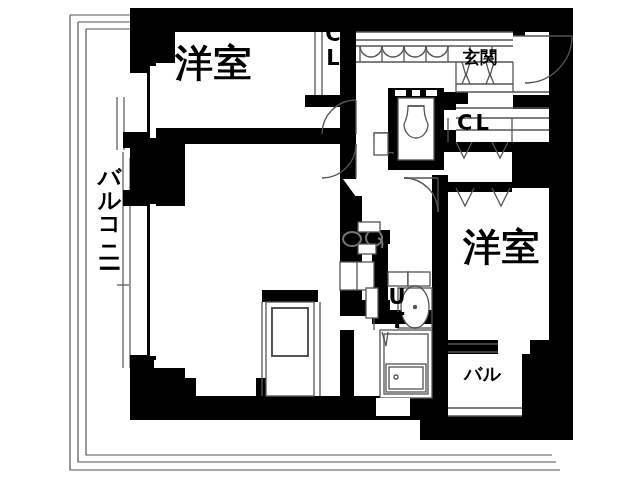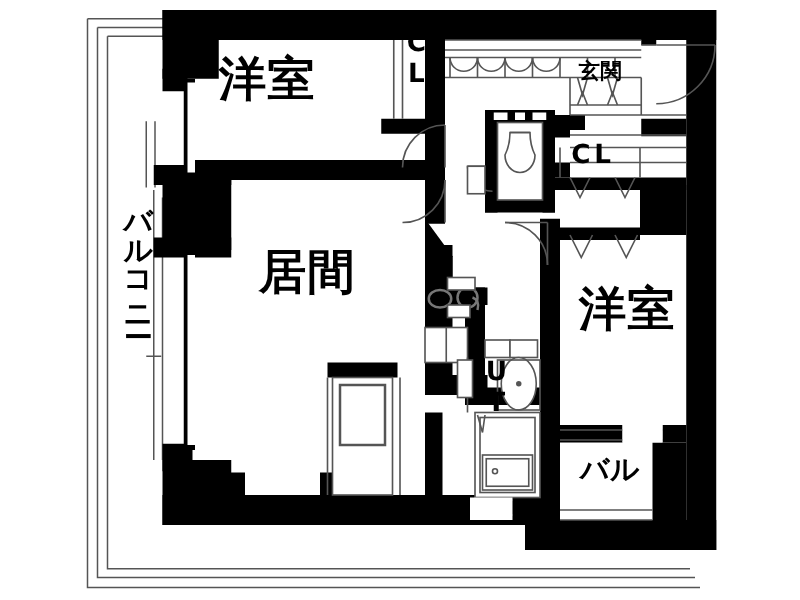--- a/index.html
+++ b/index.html
@@ -40,21 +40,21 @@
     line-height: 1.05;
   }
   .lbl-yoshitsu-1 { left: 175px; top: 44px; font-size: 38px; }
   .lbl-yoshitsu-2 { left: 463px; top: 228px; font-size: 38px; }
   .lbl-ima       { left: 207px; top: 198px; font-size: 38px; }
   .lbl-genkan    { left: 463px; top: 49px; font-size: 17px; }
   .lbl-cl-top    { left: 322px; top: 22px; font-size: 21px; }
   .lbl-cl-right  { left: 457px; top: 113px; font-size: 21px; letter-spacing: 3px; }
   .lbl-ut        { left: 386px; top: 285px; font-size: 21px; }
   .lbl-balcony-v { left: 98px; top: 150px; font-size: 23px; }
-  .lbl-baru      { left: 464px; top: 365px; font-size: 23px; }
+  .lbl-baru      { left: 464px; top: 365px; font-size: 18px; }
 </style>
 </head>
 <body>
 
 <div id="plan-root">
 
   <svg id="plan-svg" viewBox="0 0 640 480" xmlns="http://www.w3.org/2000/svg">
 
     <g fill="none" stroke="#555555" stroke-width="1.2">
       <polyline points="70,15 70,470 560,470"></polyline>
@@ -266,21 +266,20 @@
 
       <rect x="196" y="380" width="60" height="14"></rect>
       <rect x="376" y="398" width="34" height="18"></rect>
 
       <rect x="498" y="340" width="32" height="14"></rect>
     </g>
   </svg>
 
   <div class="room-label lbl-yoshitsu-1">洋室</div>
 
-  <div class="room-label lbl-ima">居間</div>
 
   <div class="room-label lbl-yoshitsu-2">洋室</div>
 
   <div class="room-label lbl-genkan">玄関</div>
 
   <div class="room-label vert-label lbl-cl-top">CL</div>
 
   <div class="room-label lbl-cl-right">CL</div>
 
   <div class="room-label vert-label lbl-ut">UT</div>

